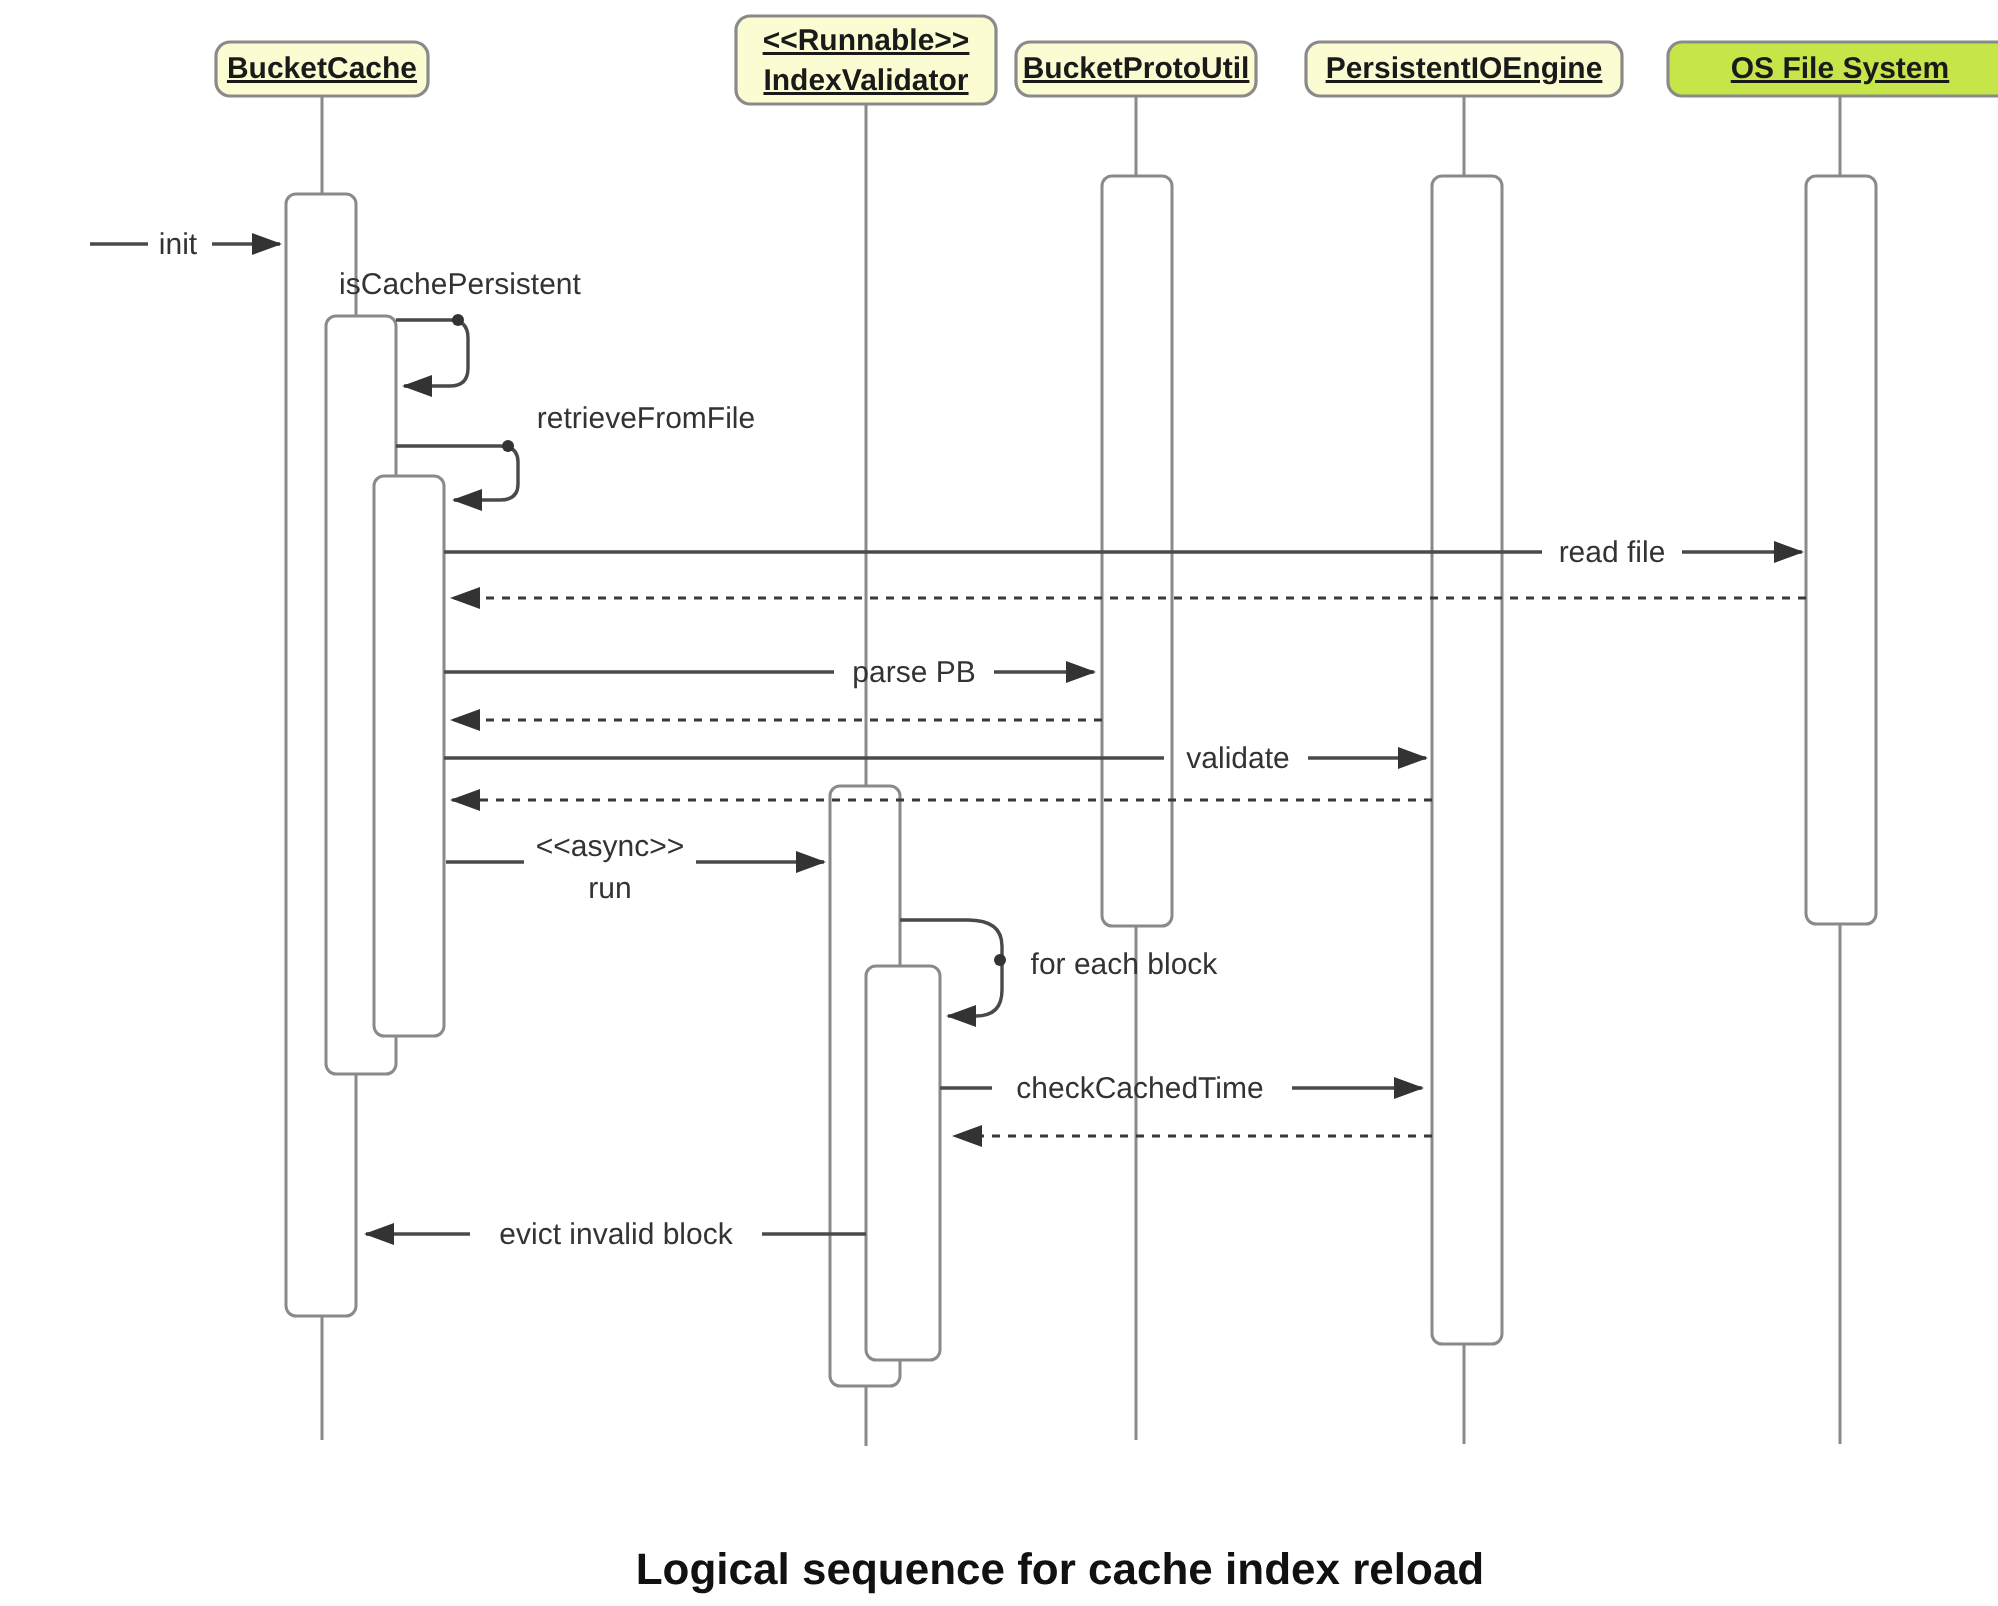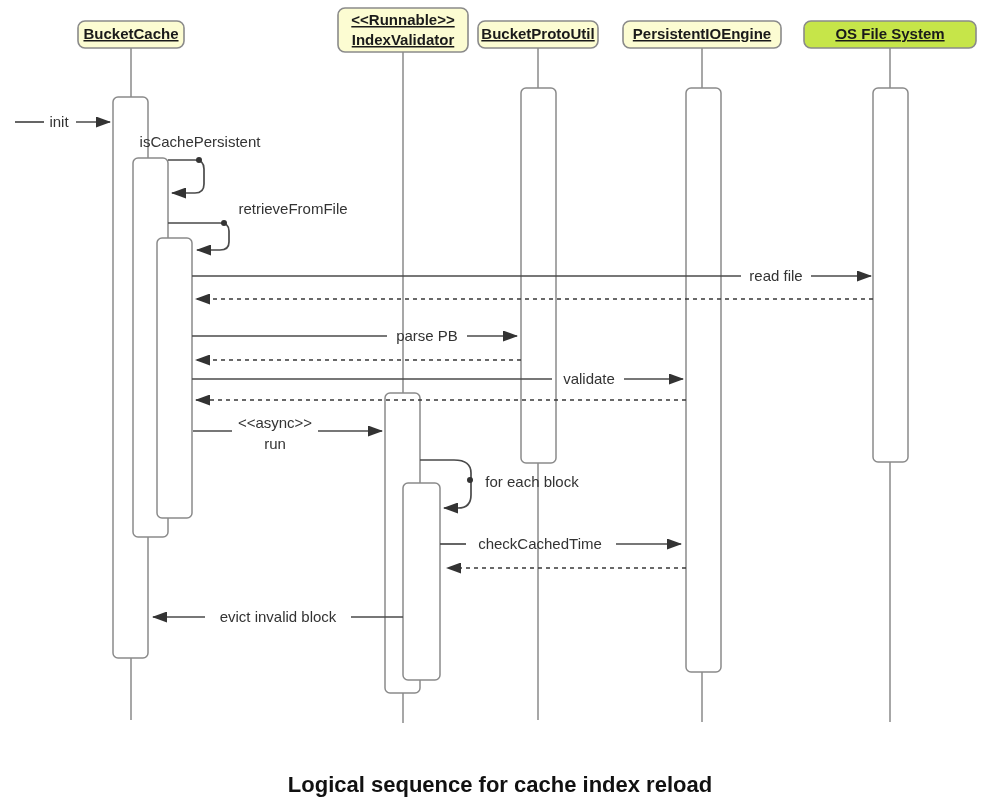--- a/index.html
+++ b/index.html
@@ -1,16 +1,16 @@
 <!DOCTYPE html>
 <html><head>
 <meta charset="utf-8">
 <style>
   html,body { margin:0; padding:0; background:#ffffff; }
-  .stage { width:846px; height:803px; position:relative; background:#fff; }
+  .stage { width:846px; height:803px; position:relative; background:#fff;padding-left:30px; }
   svg { display:block; }
   .lifeline { stroke:#8a8a8a; stroke-width:1.5; }
   .activation { fill:#ffffff; stroke:#8a8a8a; stroke-width:1.5; }
   .participant-box { stroke:#8a8a8a; stroke-width:1.6; }
   .participant-label {
     font-family:"Liberation Sans","DejaVu Sans",sans-serif;
     font-size:15px; font-weight:600; fill:#1a1a1a;
     text-decoration:underline; text-anchor:middle;
   }
   .msg-label {

